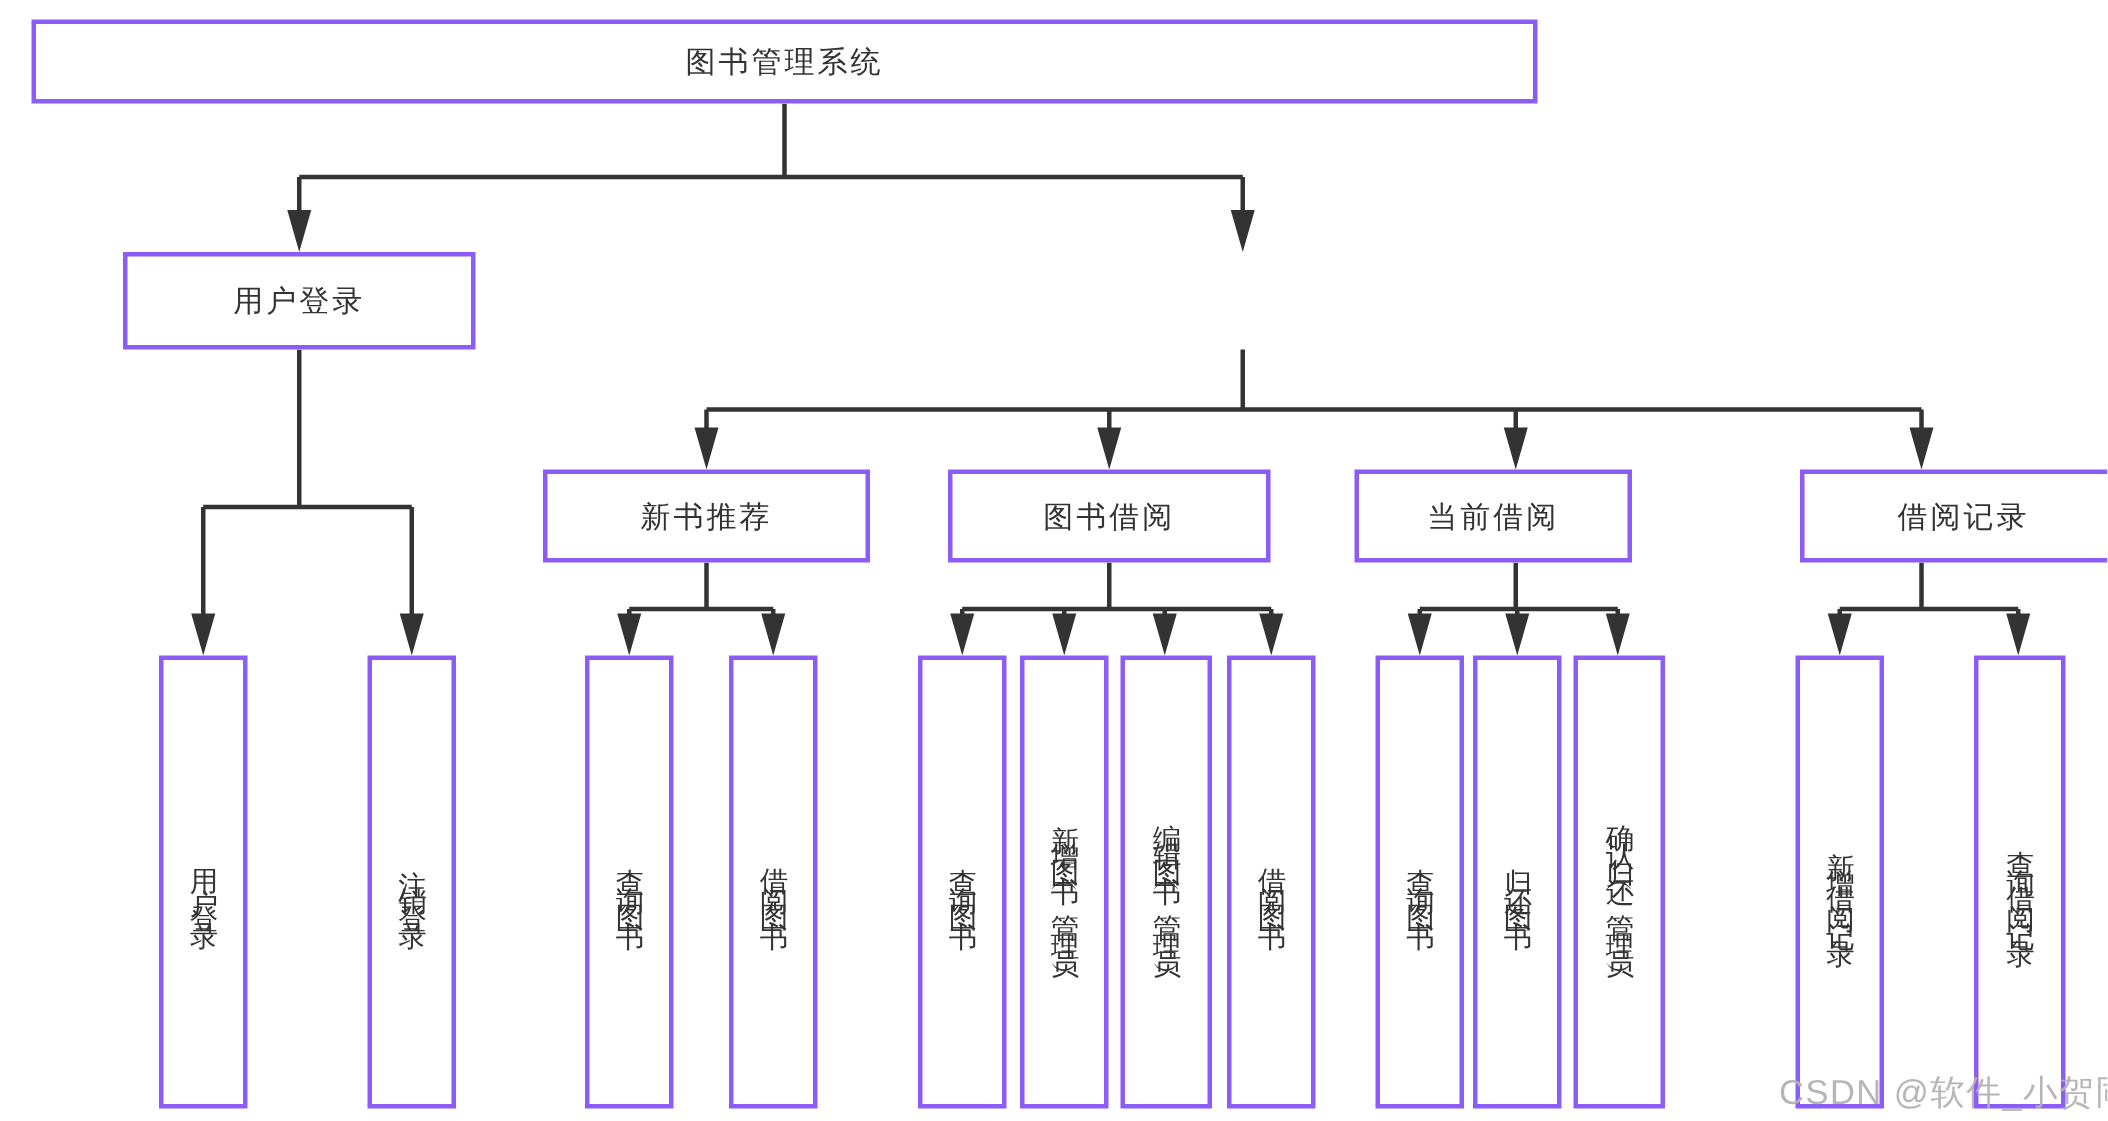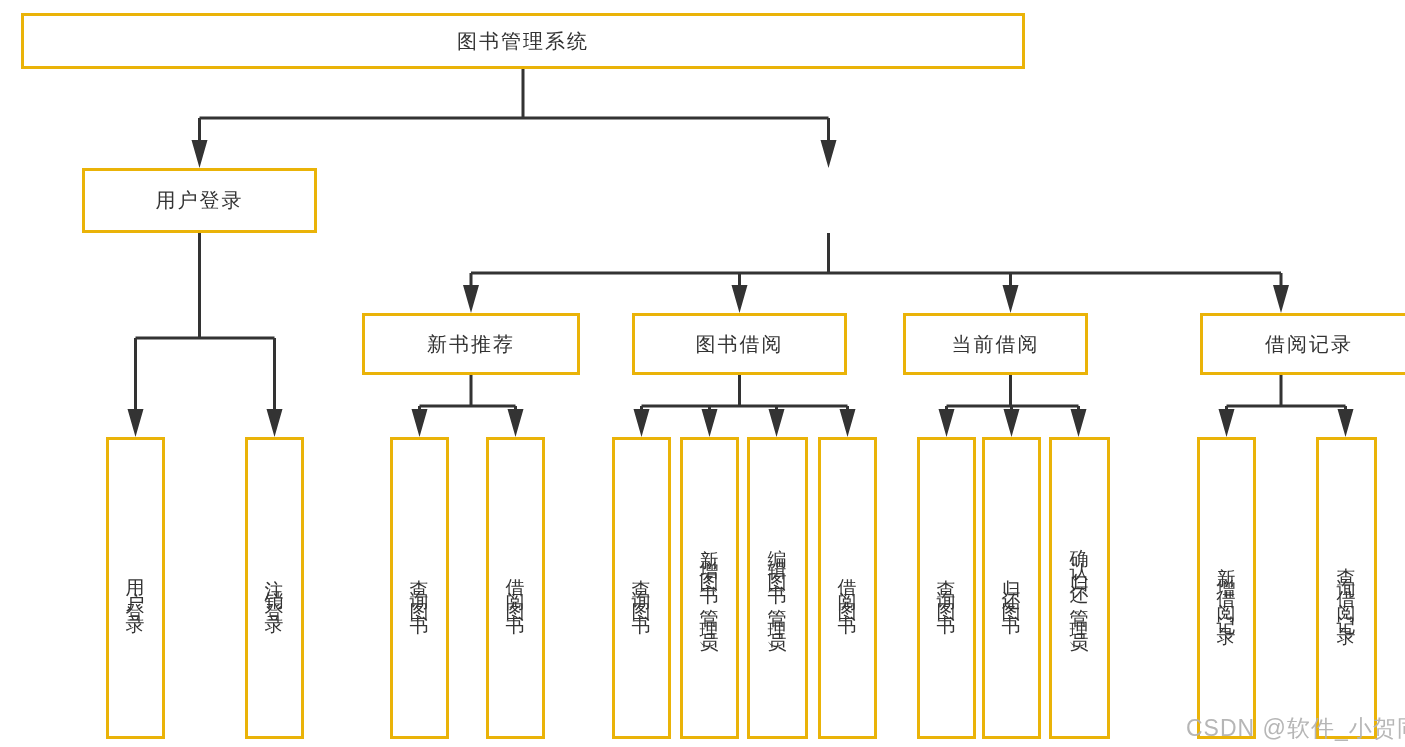--- a/index.html
+++ b/index.html
@@ -12,21 +12,21 @@
     font-family: "Liberation Sans", "DejaVu Sans", sans-serif;
   }
   .wires {
     position: absolute;
     left: 0; top: 0;
     width: 1405px; height: 747px;
   }
   .box {
     position: absolute;
     background: #ffffff;
-    border: 3px solid #eab308;
+    border: 3px solid #8b5cf6;
     box-sizing: border-box;
     display: flex;
     align-items: center;
     justify-content: center;
     color: #333333;
     font-size: 20px;
     letter-spacing: 2px;
     z-index: 2;
   }
   .root  { left: 21px;  top: 13px;  width: 1004px; height: 56px; }

